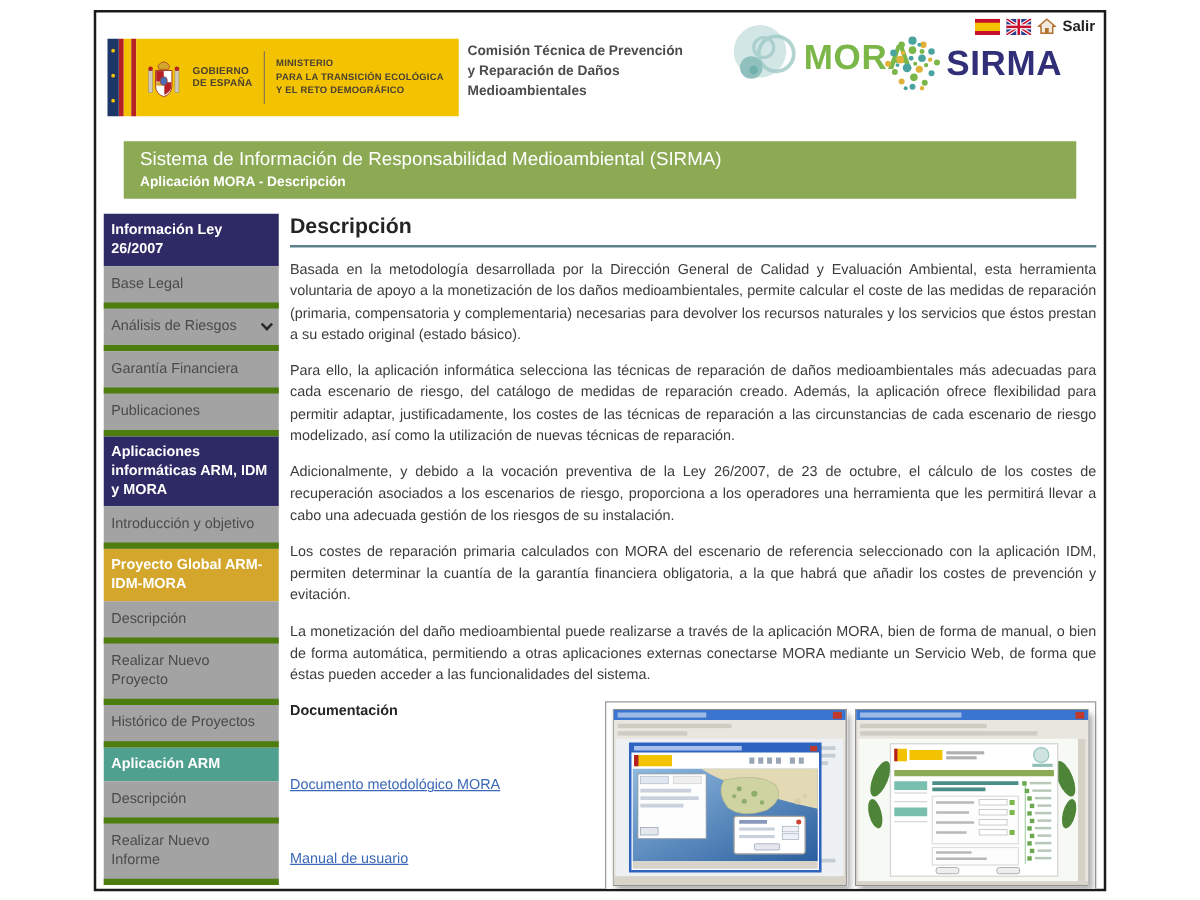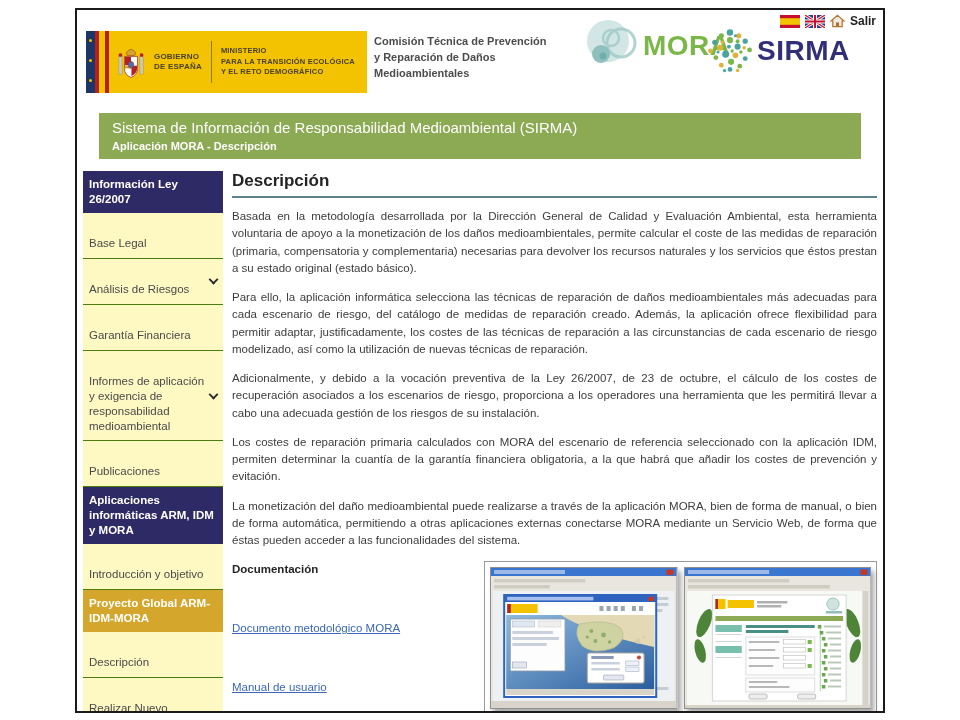--- a/index.html
+++ b/index.html
@@ -36,21 +36,21 @@
   .green-bar { margin:0 22px; background:#8ca953; color:#fff; padding:6px 13px 7px; }
   .green-bar .t1 { font-size:15px; }
   .green-bar .t2 { font-size:11px; font-weight:bold; margin-top:4px; }
   
   .body-row { display:flex; align-items:flex-start; padding:12px 6px 0 6px; gap:9px; }
   .sidebar { width:140px; flex:none; }
   .sb-header { color:#fff; font-weight:bold; font-size:11.5px; line-height:1.3; padding:6px 6px; cursor:pointer; }
   .navy { background:#2e2a66; } .gold { background:#d4a72c; }
   .teal { background:#4fa08f; }
   .sb-item { position:relative; font-size:11.5px; color:#4a4a4a; line-height:1.3;
-             padding:23px 14px 7px 6px; border-bottom:1px solid #4d7c0f; cursor:pointer; background:#fef9c3; }
+             padding:7px 14px 7px 6px; border-bottom:5px solid #4d7c0f; cursor:pointer; background:#a3a3a3; }
   .chev { position:absolute; right:6px; top:50%; width:5px; height:5px;
           border-right:2px solid #2b2b2b; border-bottom:2px solid #2b2b2b;
           transform:translateY(-70%) rotate(45deg); }
   .main { flex:1; min-width:0; }
   .page-heading { font-size:17px; font-weight:bold; color:#242424; margin:0 0 0 0;
                   padding-bottom:5px; border-bottom:2px solid #5c838d; }
   .main p { font-size:11.5px; color:#3c3c3c; line-height:1.5; text-align:justify; margin:10px 0 12px 0; }
   .doc-row { display:flex; align-items:flex-start; margin-top:2px; }
   .doc-col { width:252px; flex:none; }
   .doc-heading { font-size:11.5px; font-weight:bold; color:#242424; margin:2px 0 14px 0; }
@@ -186,24 +186,20 @@
   <div class="body-row">
 
     <div class="sidebar">
       <div class="sb-header navy">Información Ley 26/2007</div>
       <div class="sb-item">Base Legal</div>
       <div class="sb-item">
         <span>Análisis de Riesgos</span>
         <span class="chev"></span>
       </div>
       <div class="sb-item">Garantía Financiera</div>
-      <div class="sb-item">
-        <span>Informes de aplicación y exigencia de responsabilidad medioambiental</span>
-        <span class="chev"></span>
-      </div>
       <div class="sb-item">Publicaciones</div>
       <div class="sb-header navy">Aplicaciones informáticas ARM, IDM y MORA</div>
       <div class="sb-item">Introducción y objetivo</div>
       <div class="sb-header gold">Proyecto Global ARM-IDM-MORA</div>
       <div class="sb-item">Descripción</div>
       <div class="sb-item">Realizar Nuevo Proyecto</div>
       <div class="sb-item">Histórico de Proyectos</div>
       <div class="sb-header teal">Aplicación ARM</div>
       <div class="sb-item">Descripción</div>
       <div class="sb-item">Realizar Nuevo Informe</div>

